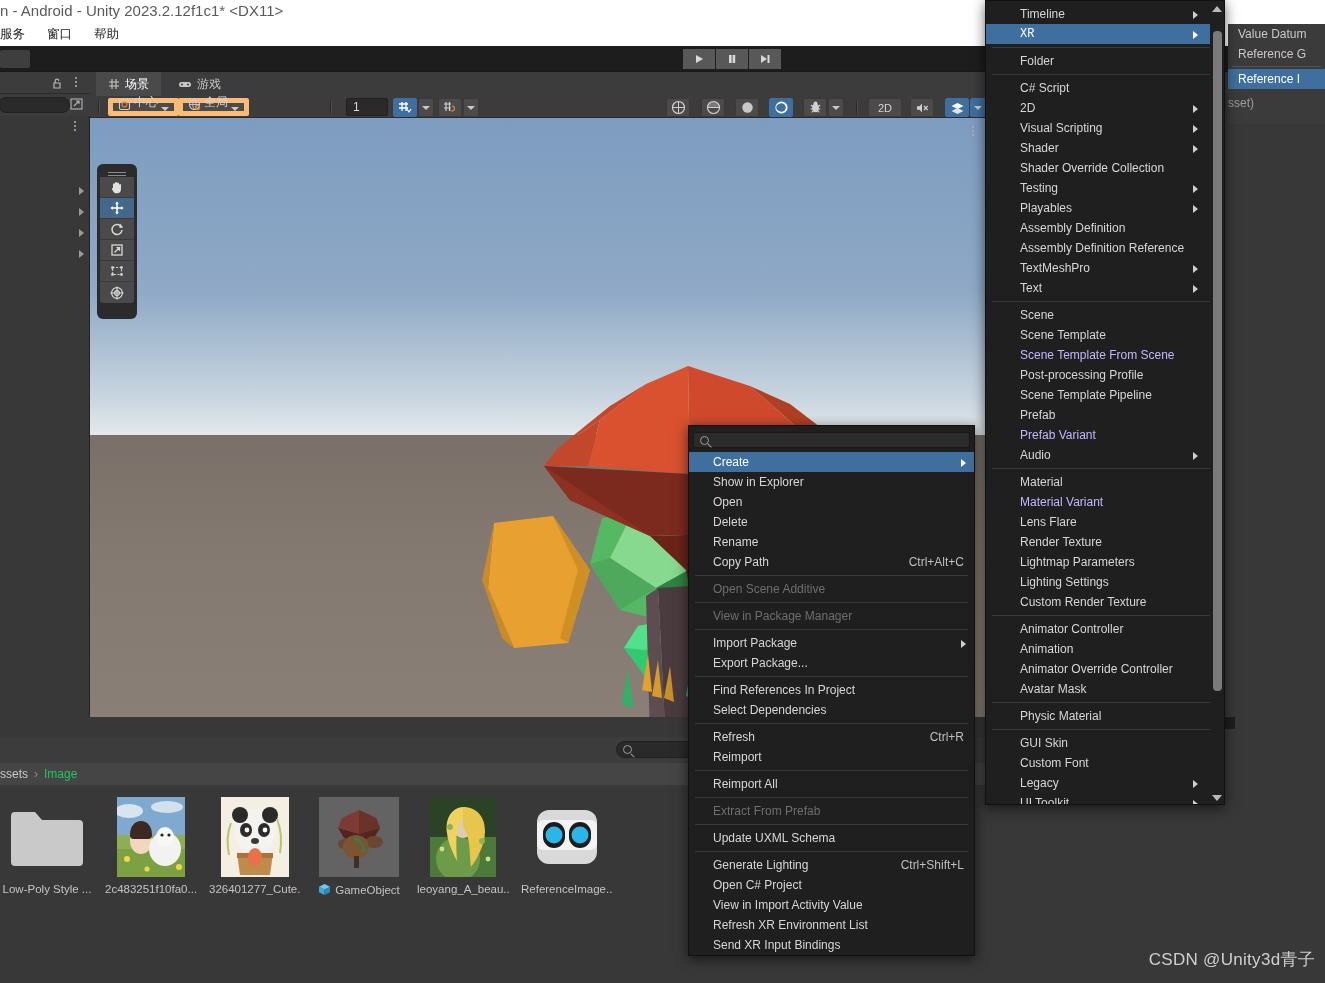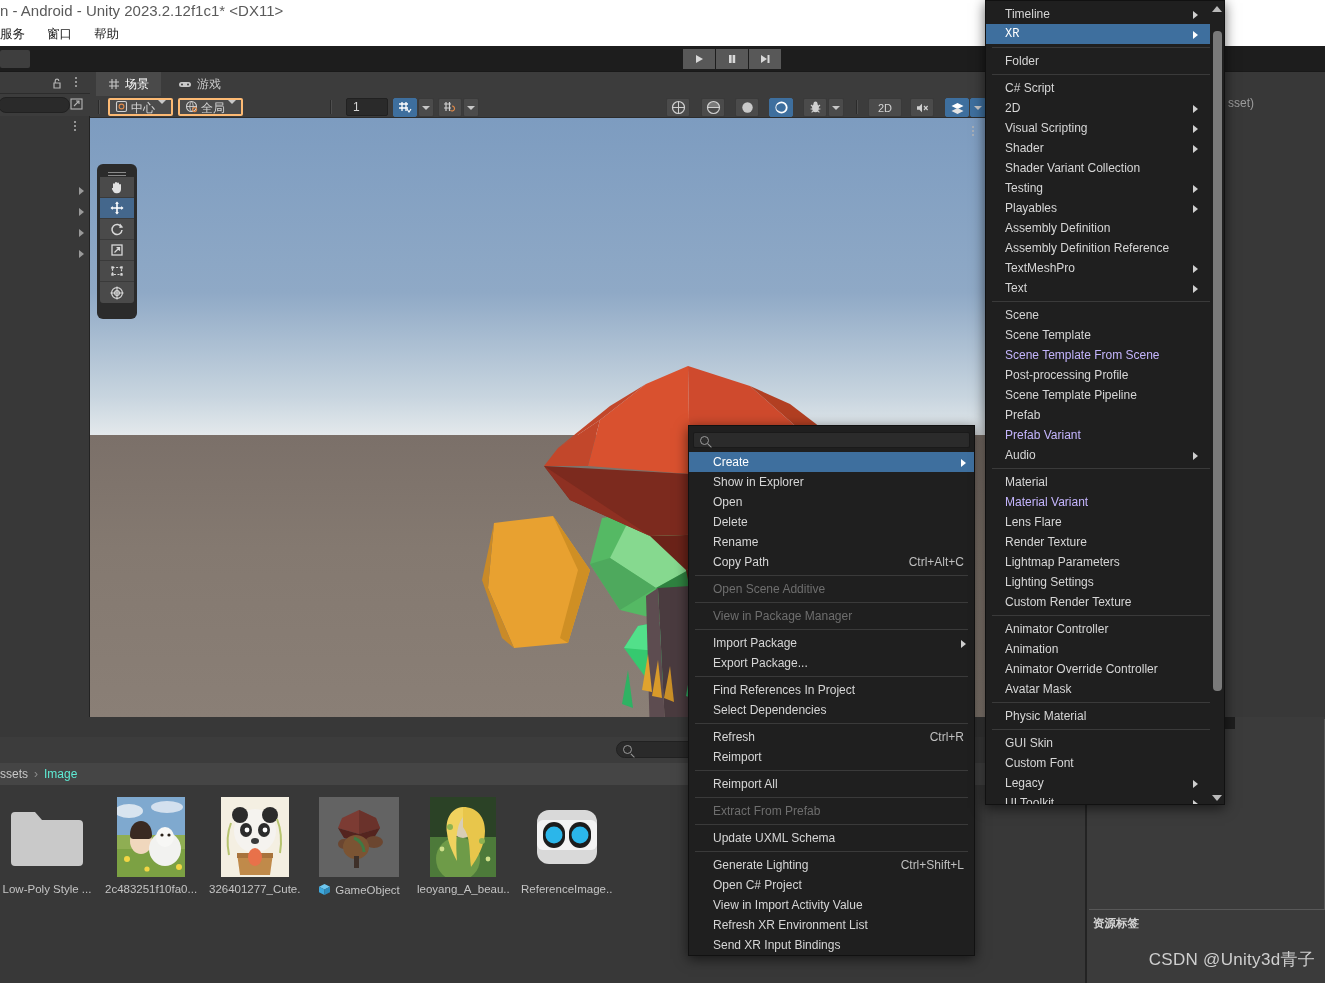--- a/index.html
+++ b/index.html
@@ -45,22 +45,22 @@
     border-left:5px solid #9a9a9a; border-top:4px solid transparent; border-bottom:4px solid transparent; }
 
   
   .scene-panel { position:absolute; left:90px; top:72px; width:895px; height:645px; background:#393939; }
   .scene-tabrow { position:absolute; left:0; top:0; width:895px; height:24px; background:#3c3c3c; }
   .scene-tab { position:absolute; top:0; height:24px; display:flex; align-items:center; gap:5px; padding:0 12px;
     font-size:12px; color:#c8c8c8; cursor:pointer; }
   .scene-tab.active { background:#4a4a4a; color:#ffffff; }
   .scene-toolrow { position:absolute; left:0; top:24px; width:895px; height:22px; background:#3c3c3c; border-bottom:1px solid #2c2c2c; }
   .sep { width:2px; height:14px; border-left:1px solid #2b2b2b; border-right:1px solid #4e4e4e; display:inline-block; }
-  .tool-chip { height:18px; background:#4b4b4b; border:2px solid #fdba74; border-radius:2px;
-    display:flex; align-items:flex-start; gap:3px; padding:0 5px; color:#d4d4d4; font-size:12px; cursor:pointer; }
+  .tool-chip { height:18px; background:#4b4b4b; border:5px solid #fdba74; border-radius:2px;
+    display:flex; align-items:flex-end; gap:3px; padding:0 5px; color:#d4d4d4; font-size:12px; cursor:pointer; }
   .caret-dn { width:0;height:0;border-left:4px solid transparent;border-right:4px solid transparent;border-top:4px solid #c8c8c8; }
   .num-field { width:42px;height:18px;background:#2a2a2a;border:1px solid #212121;border-radius:2px;
     color:#d6d6d6;font-size:12px;display:flex;align-items:center;padding-left:6px; }
   .sq-btn { width:24px;height:19px;background:#4b4b4b;border:1px solid #3a3a3a;border-radius:2px;
     display:flex;align-items:center;justify-content:center;cursor:pointer; }
   .sq-btn.on { background:#3e6f9e; border-color:#3e6f9e; }
   .sq-btn.small { width:16px; }
   .sq-btn.wide { width:34px; color:#d4d4d4; font-size:11px; }
 
   .viewport { position:absolute; left:0; top:46px; width:895px; height:599px; overflow:hidden; }
@@ -86,21 +86,21 @@
   .scene-kebab { position:absolute; right:6px; top:52px; width:12px; height:14px; }
 
   
   .proj-panel { position:absolute; left:0; top:717px; width:1085px; height:266px; background:#383838; }
   .proj-toolrow { position:absolute; left:0; top:20px; width:1085px; height:26px; background:#3c3c3c; }
   .proj-search { position:absolute; left:616px; top:4px; width:110px; height:17px;
     background:#2a2a2a; border:1px solid #212121; border-radius:9px; display:flex; align-items:center; padding-left:6px; }
   .breadcrumb { position:absolute; left:0; top:46px; width:1085px; height:22px; background:#454545;
     display:flex; align-items:center; gap:6px; padding-left:0; font-size:12px; color:#c9c9c9; }
   .crumb-sep { color:#8d8d8d; }
-  .crumb.cur { color:#5eead4; }
+  .crumb.cur { color:#22c55e; }
   .assets-area { position:absolute; left:0; top:68px; width:1085px; height:198px; background:#383838; }
   .asset-grid { position:absolute; left:0; top:12px; display:flex; gap:18px; padding-left:4px; }
   .asset { width:86px; display:flex; flex-direction:column; align-items:center; cursor:pointer; }
   .thumb { width:80px; height:80px; display:flex; align-items:center; justify-content:center; overflow:hidden; }
   .asset-label { margin-top:6px; font-size:11.5px; color:#c4c4c4; white-space:nowrap;
     max-width:92px; overflow:hidden; text-overflow:ellipsis; display:flex; align-items:center; gap:4px; }
 
   
   .insp-panel { position:absolute; left:1085px; top:717px; width:240px; height:266px; background:#3b3b3b; border-left:2px solid #232323;}
   .insp-body { position:absolute; left:2px; top:2px; width:236px; height:190px; background:#3b3b3b; border-right:1px solid #555; }
@@ -130,21 +130,21 @@
   .ctx-item.disabled { color:#6e6e6e; cursor:default; }
   .ctx-item .shortcut { margin-left:auto; color:#bfbfbf; font-size:12px; padding-left:20px; }
   .ctx-item .arrow { position:absolute; right:8px; top:7px; width:0;height:0;
     border-left:5px solid #cfcfcf; border-top:4px solid transparent; border-bottom:4px solid transparent; }
   .ctx-item.sel .arrow { border-left-color:#ffffff; }
   .ctx-sep { height:1px; background:#3a3a3a; margin:3px 6px; }
 
   
   .sub-menu { position:absolute; left:985px; top:0px; width:240px; height:805px; background:#1f1f1f;
     border:1px solid #111; box-shadow:0 3px 12px rgba(0,0,0,.6); z-index:60; overflow:hidden; }
-  .sub-item { height:20px; display:flex; align-items:center; padding:0 12px 0 19px; font-size:12px;
+  .sub-item { height:20px; display:flex; align-items:center; padding:0 12px 0 34px; font-size:12px;
     color:#d6d6d6; white-space:nowrap; cursor:pointer; position:relative; }
   .sub-item.sel { background:#3e6f9e; color:#ffffff;font-family:Liberation Mono, monospace; }
   .sub-item.disabled { color:#c4b5fd; cursor:default; }
   .sub-item .arrow { position:absolute; right:26px; top:7px; width:0;height:0;
     border-left:5px solid #cfcfcf; border-top:4px solid transparent; border-bottom:4px solid transparent; }
   .sub-item.sel .arrow { border-left-color:#ffffff; }
   .sub-sep { height:1px; background:#3a3a3a; margin:3px 6px 3px 6px; }
   .sub-scroll { position:absolute; right:0; top:0; width:14px; height:805px; background:#1f1f1f; }
   .sub-scroll .up, .sub-scroll .down { height:16px; display:flex; align-items:center; justify-content:center; cursor:pointer; }
   .sub-thumb { position:absolute; left:3px; top:30px; width:9px; height:660px; background:#7a7a7a; border-radius:4px; cursor:pointer;}
@@ -570,28 +570,29 @@
             <circle cx="49" cy="29" r="8.5" fill="#2bb6ea"></circle>
           </svg>
         </div>
         <div class="asset-label">ReferenceImage...</div>
       </div>
 
     </div>
   </div>
 </div>
 
-<div class="insp-panel">
-  <div class="insp-body"></div>
-  <div class="insp-divider"></div>
-  <div class="insp-tags">资源标签</div>
-</div>
 <div class="insp-black-strip"></div>
 <div class="watermark">CSDN @Unity3d青子</div>
 
+<div class="far-right-panel">
+  <div class="frp-item">Value Datum</div>
+  <div class="frp-item">Reference G</div>
+  <div class="frp-sep"></div>
+  <div class="frp-item sel">Reference I</div>
+</div>
 <div class="frp-note">sset)</div>
 
 <div class="ctx-menu">
   <div class="ctx-search">
     <span class="icon-search"></span>
   </div>
   <div id="ctx-items">
         <div class="ctx-item sel">
           <span>Create</span>
           <span class="arrow"></span>
@@ -699,21 +700,21 @@
         </div>
         <div class="sub-item">
           <span>Visual Scripting</span>
           <span class="arrow"></span>
         </div>
         <div class="sub-item">
           <span>Shader</span>
           <span class="arrow"></span>
         </div>
         <div class="sub-item">
-          <span>Shader Variant Collection</span>
+          <span>Shader Override Collection</span>
         </div>
         <div class="sub-item">
           <span>Testing</span>
           <span class="arrow"></span>
         </div>
         <div class="sub-item">
           <span>Playables</span>
           <span class="arrow"></span>
         </div>
         <div class="sub-item">

